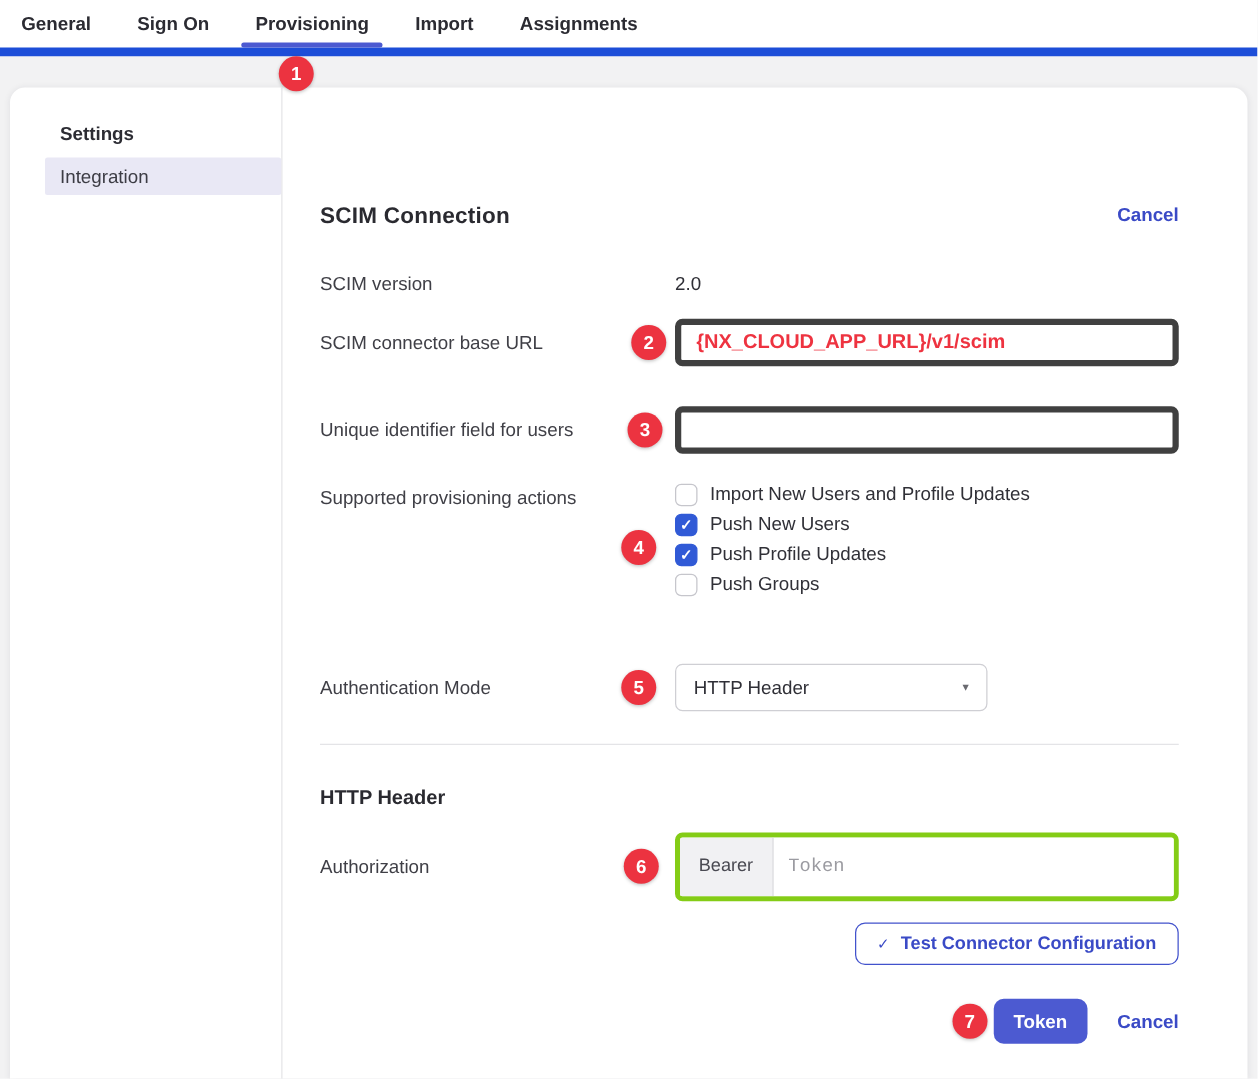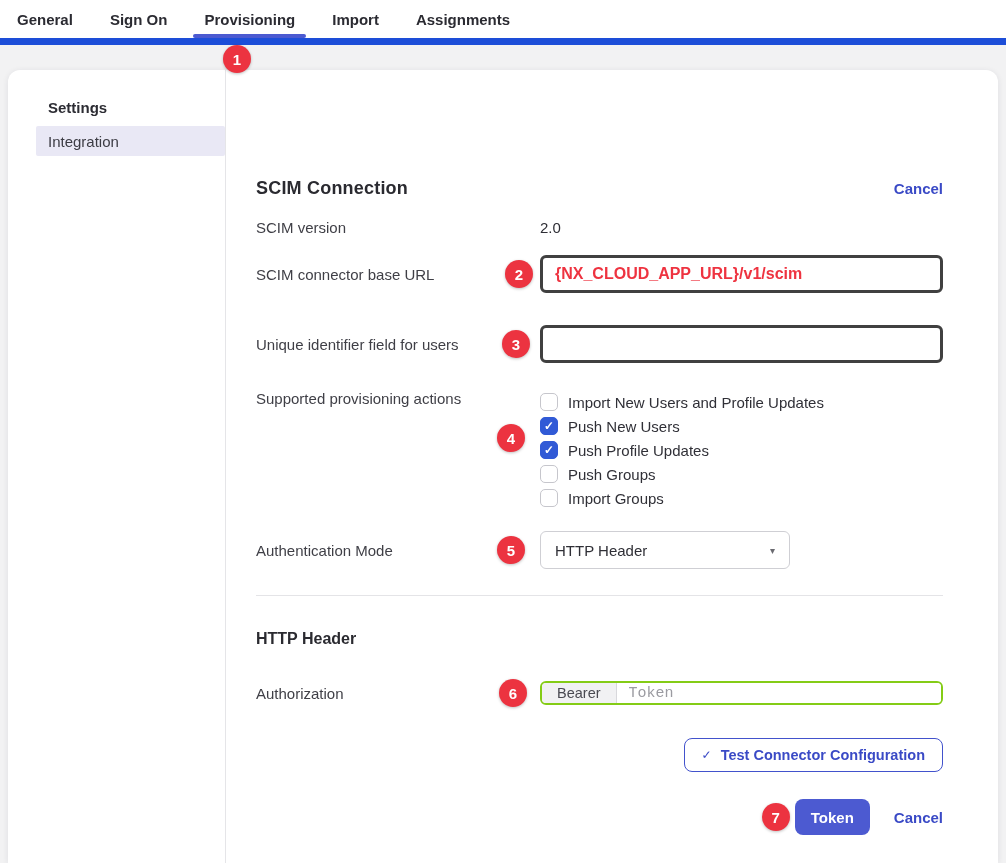--- a/index.html
+++ b/index.html
@@ -58,40 +58,40 @@
     font-size: 15px; color: #3c3c44; cursor: pointer; border-radius: 2px;
   }
   .sidebar-item.selected { background: #e9e8f5; }
 
   
   .main { flex: 1; position: relative; }
   .row { position: absolute; left: 30px; right: 55px; display: flex; align-items: center; }
   .label { flex: 0 0 284px; font-size: 15px; color: #3f3f46; padding-right: 20px; }
   .field { flex: 1; position: relative; }
 
-  .row-header { top: 106px; height: 24px; justify-content: space-between; }
+  .row-header { top: 90px; height: 24px; justify-content: space-between; }
   .panel-title { font-size: 18px; font-weight: 700; color: #2a2a30; letter-spacing: .2px; }
   .link { font-size: 15px; font-weight: 700; color: #3a4ac6; text-decoration: none; cursor: pointer; }
 
   .row-version { top: 148px; height: 18px; }
   .static-value { font-size: 15px; color: #2f2f36; }
 
   .row-url  { top: 185px; height: 38px; }
   .row-uid  { top: 255px; height: 38px; }
   .text-input {
-    width: 100%; height: 38px; border: 3px solid #404040; border-radius: 6px;
+    width: 100%; height: 38px; border: 5px solid #404040; border-radius: 6px;
     padding: 0 12px; font-family: "Liberation Sans", sans-serif;
     font-size: 15px; color: #2f2f36; background: #fff; outline: none;
   }
   .red-input { color: #ee3340; font-weight: 700; font-size: 16px; }
 
   .row-actions { top: 317px; align-items: flex-start; }
   .row-actions .label { line-height: 24px; }
   .check-list { flex: 1; display: flex; flex-direction: column; }
-  .check-row { height: 24px; display: flex; align-items: flex-end; gap: 10px; cursor: pointer; }
+  .check-row { height: 24px; display: flex; align-items: flex-start; gap: 10px; cursor: pointer; }
   .checkbox {
     width: 18px; height: 18px; border: 1.5px solid #c6c6cc; border-radius: 5px;
     background: #fff; display: flex; align-items: center; justify-content: center;
     flex: 0 0 18px;
   }
   .checkbox.checked { background: #315ad6; border-color: #315ad6; }
   .checkbox.checked::after { content: "✓"; color: #fff; font-size: 12px; font-weight: 700; line-height: 1; }
   .check-label { font-size: 15px; color: #303037; }
 
   .row-authmode { top: 461px; height: 38px; }
@@ -101,21 +101,21 @@
     padding: 0 14px; font-size: 15px; color: #2f2f36; background: #fff; cursor: pointer;
   }
   .select-arrow { font-size: 10px; color: #6a6a70; }
 
   .divider { position: absolute; left: 30px; right: 55px; top: 525px; height: 1px; background: #e4e4e7; }
 
   .section-title { position: absolute; left: 30px; top: 560px; font-size: 16px; font-weight: 700; color: #2a2a30; }
 
   .row-authz { top: 604px; height: 38px; }
   .input-group {
-    display: flex; width: 100%; height: 24px; border: 2px solid #84cc16;
+    display: flex; width: 100%; height: 55px; border: 4px solid #84cc16;
     border-radius: 6px; overflow: hidden; background: #fff;
   }
   .input-prefix {
     background: #f1f1f3; border-right: 1px solid #d8d8dc;
     display: flex; align-items: center; padding: 0 15px;
     font-size: 14.5px; color: #4a4a52;
   }
   .input-group input {
     flex: 1; border: none; outline: none; padding: 0 12px;
     font-family: Liberation Mono, monospace; font-size: 15px; color: #2f2f36;
@@ -213,24 +213,20 @@
           <span class="check-label">Push New Users</span>
         </div>
         <div class="check-row">
           <span class="checkbox checked"></span>
           <span class="check-label">Push Profile Updates</span>
         </div>
         <div class="check-row">
           <span class="checkbox"></span>
           <span class="check-label">Push Groups</span>
         </div>
-        <div class="check-row">
-          <span class="checkbox"></span>
-          <span class="check-label">Import Groups</span>
-        </div>
       </div>
     </div>
 
     <div class="row row-authmode">
       <div class="label">Authentication Mode</div>
       <div class="badge badge-row" style="left:241px;">5</div>
       <div class="field">
         <div class="select-box">
           <span>HTTP Header</span>
           <span class="select-arrow">▾</span>

